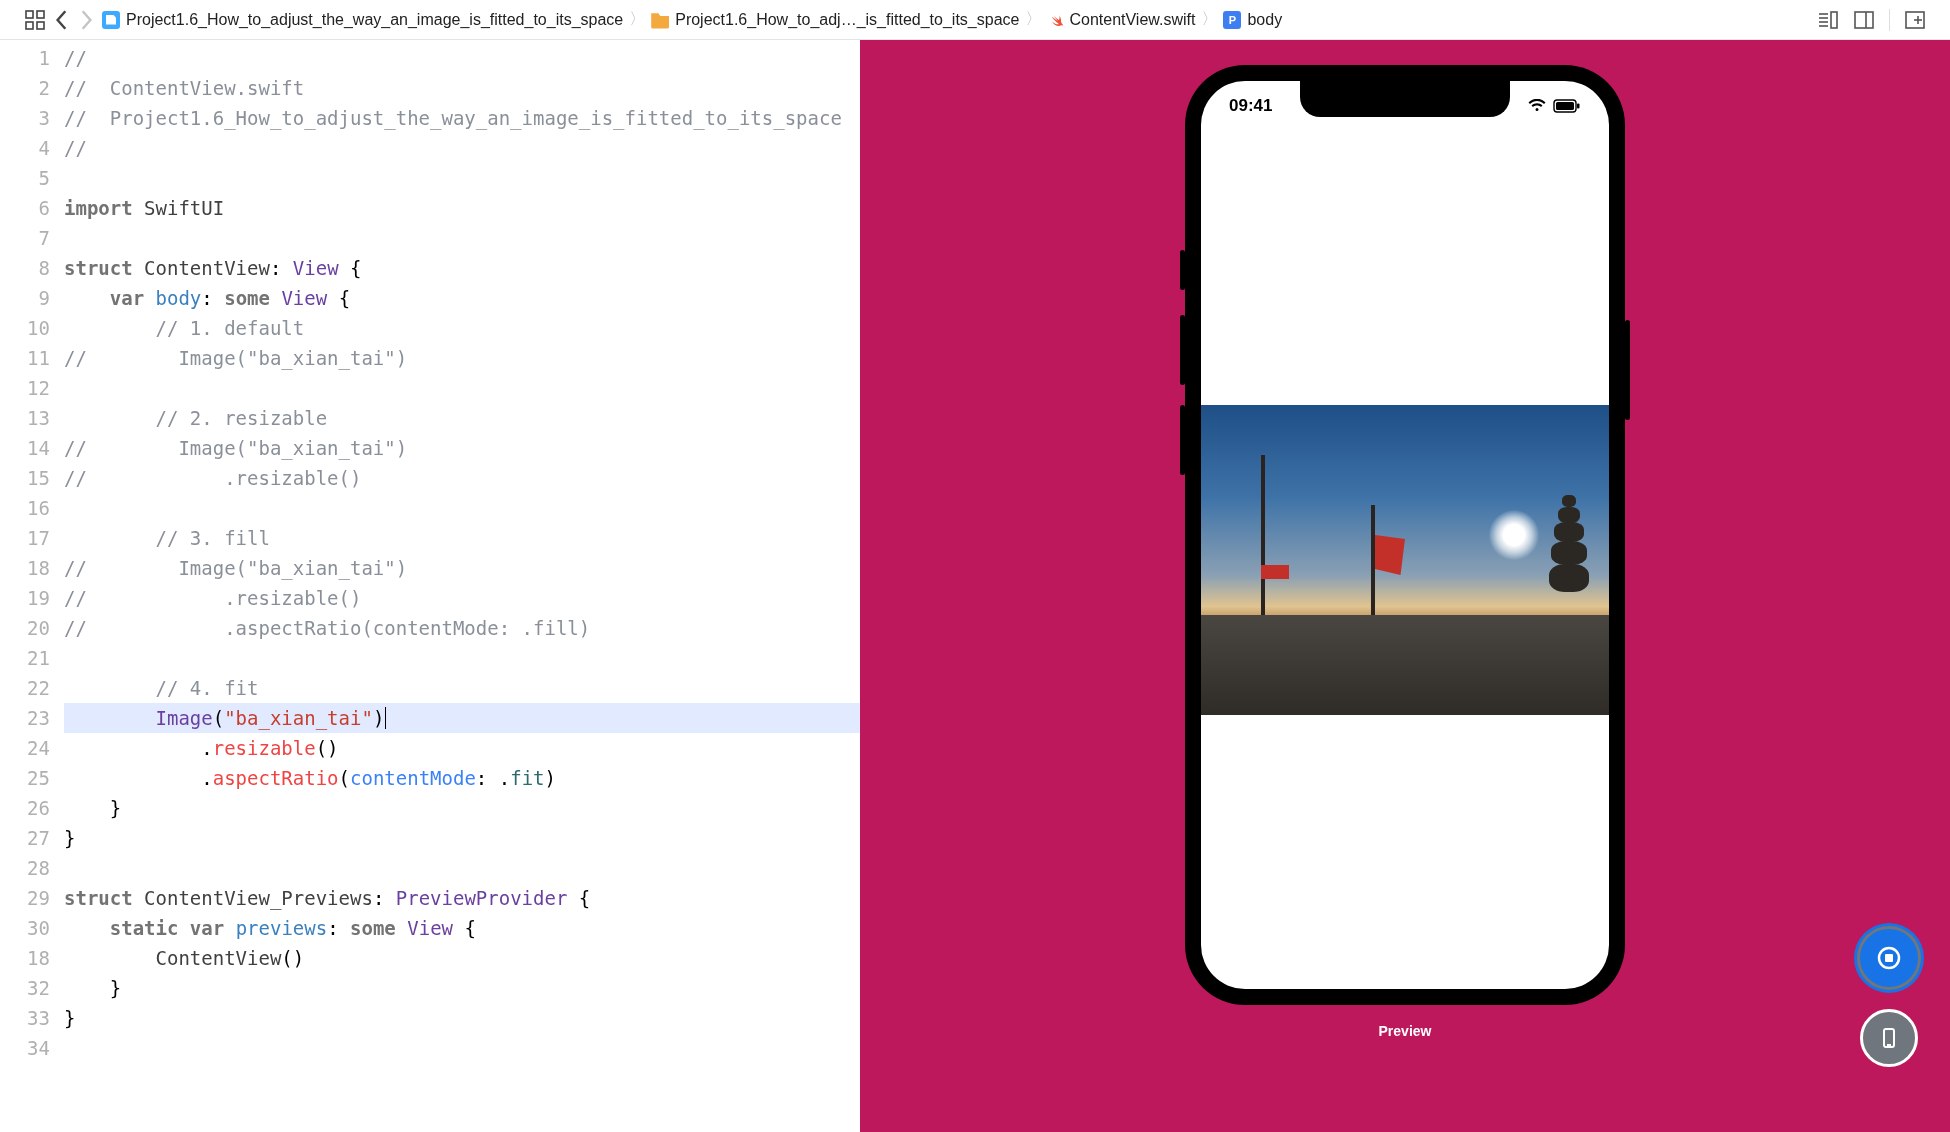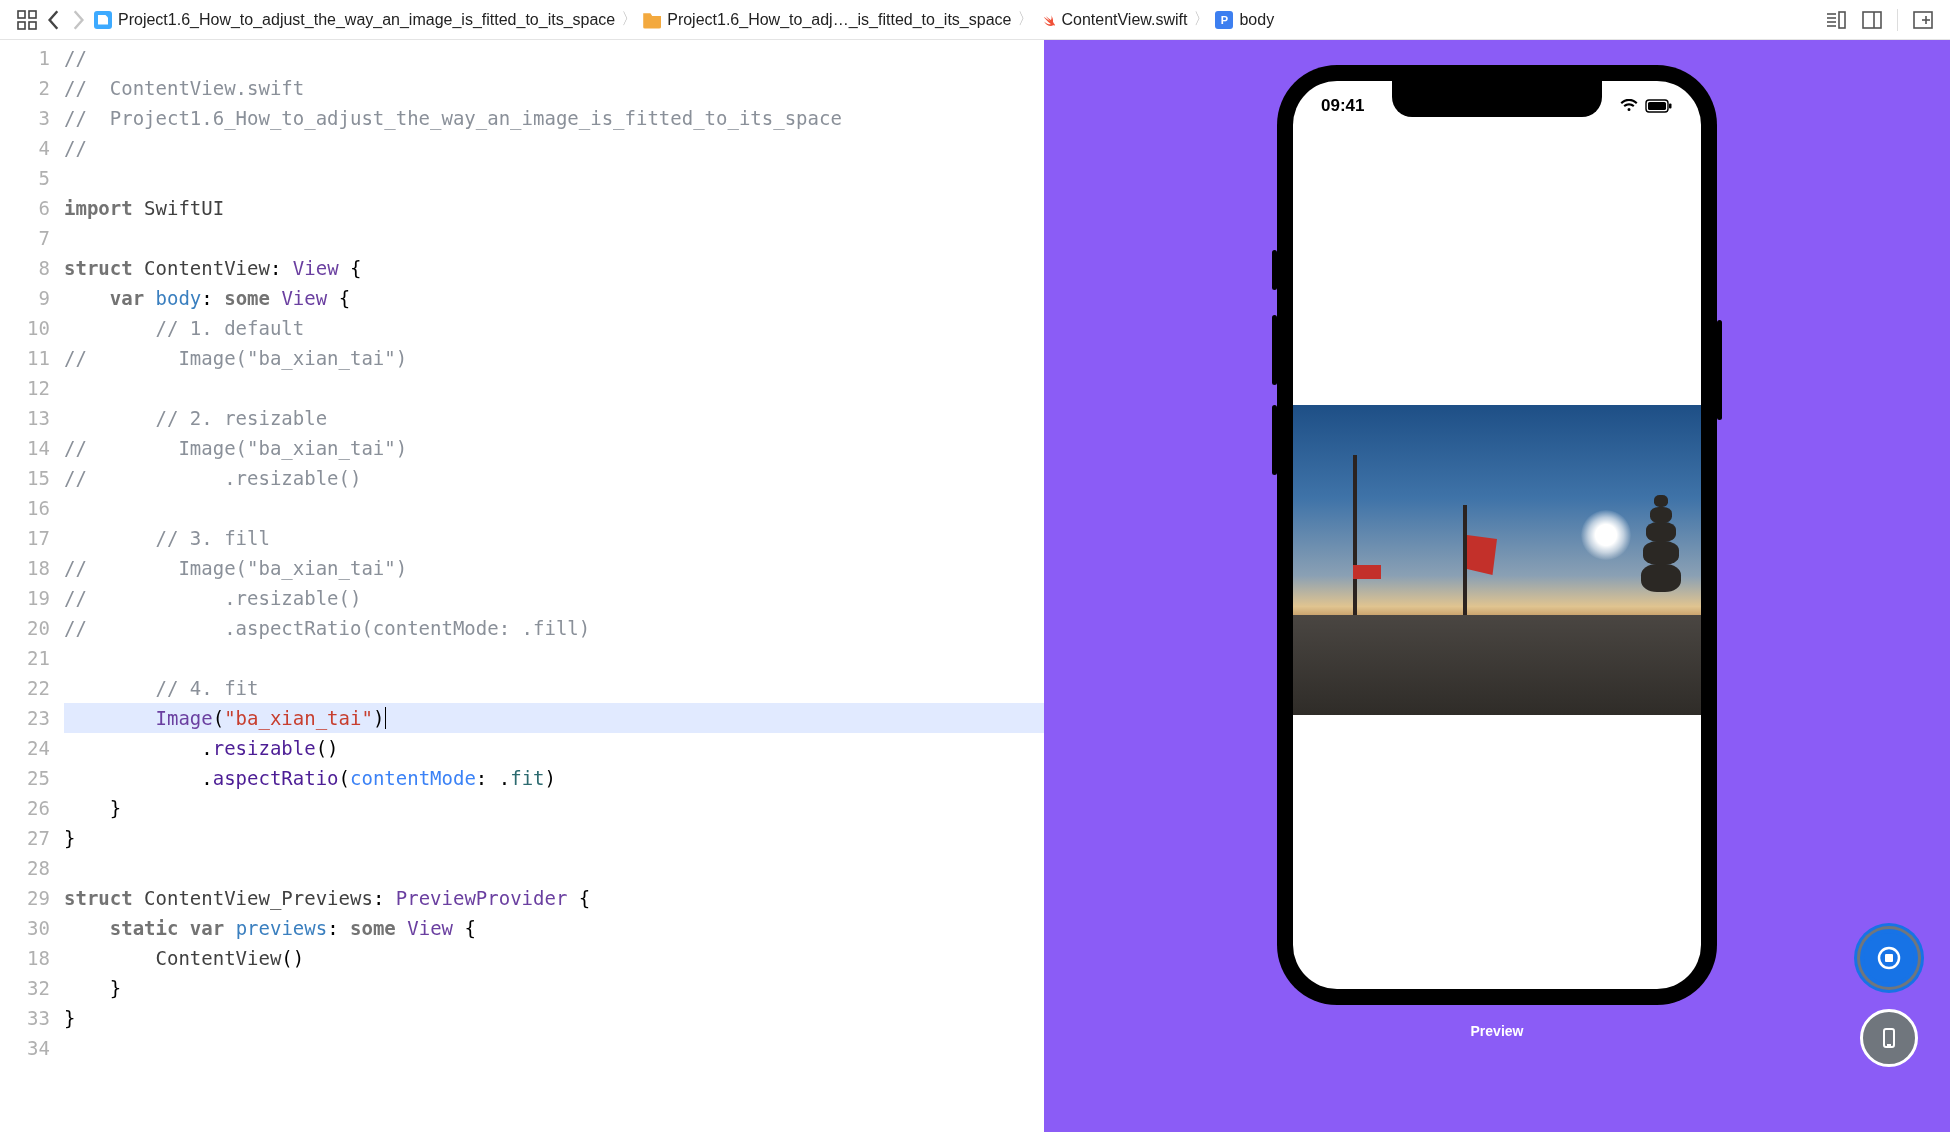--- a/index.html
+++ b/index.html
@@ -10,21 +10,21 @@
   width: 1950px;
   height: 1132px;
   overflow: hidden;
   display: flex;
   flex-direction: column;
 }
 .topbar {
   height: 40px;
   display: flex;
   align-items: center;
-  padding: 0 16px;
+  padding: 0 24px;
   border-bottom: 1px solid #e4e4e4;
   background: #fff;
   gap: 8px;
 }
 .topbar svg { display: block; }
 .nav-icon { color: #444; cursor: pointer; }
 .nav-icon.dim { color: #bdbdbd; }
 .breadcrumb {
   display: flex;
   align-items: center;
@@ -49,27 +49,27 @@
 .editor { flex:1; display:flex; font-family: "SF Mono", Menlo, monospace; font-size: 19px; line-height: 30px; }
 .gutter { width: 64px; text-align:right; color:#b0b0b0; padding-right:14px; padding-top:3px; user-select:none; background:#fff;}
 .code { flex:1; padding-top:3px; white-space:pre; overflow:hidden;}
 .code .line { min-height:30px; }
 .line.hl { background: rgba(120,160,255,0.22); }
 .tk-comment { color:#8a9099; }
 .tk-kw { color:#737373; font-weight:600;}
 .tk-kw2 { color:#3a7fbf; }
 .tk-type { color:#404040; }
 .tk-type2 { color:#6a3fa0; }
-.tk-func { color:#4c1d95; }
+.tk-func { color:#ef4444; }
 .tk-str { color:#c73e2e; }
 .tk-id { color:#2c6a6f; }
 .tk-arg { color:#3b82f6; }
 .cursor { display:inline-block; width:1px; height:22px; background:#000; vertical-align:-4px; margin-left:1px;}
 
-.preview-pane { width: 906px; background:#8b5cf6; position:relative; display:flex; flex-direction:column; align-items:center; justify-content:flex-start;}
+.preview-pane { width: 1090px; background:#be185d; position:relative; display:flex; flex-direction:column; align-items:center; justify-content:flex-start;}
 .phone { width:440px; height:940px; background:#000; border-radius:60px; padding:16px; margin-top:25px; position:relative;}
 .phone-btn { position:absolute; background:#000; border-radius:3px;}
 .phone-btn.b1 { right:-5px; top:255px; width:5px; height:100px;}
 .phone-btn.b2 { left:-5px; top:185px; width:5px; height:40px;}
 .phone-btn.b3 { left:-5px; top:250px; width:5px; height:70px;}
 .phone-btn.b4 { left:-5px; top:340px; width:5px; height:70px;}
 .screen { width:100%; height:100%; background:#fff; border-radius:44px; overflow:hidden; position:relative; display:flex; flex-direction:column;}
 .notch { position:absolute; top:0; left:50%; transform:translateX(-50%); width:210px; height:36px; background:#000; border-bottom-left-radius:20px; border-bottom-right-radius:20px; z-index:5;}
 .statusbar { height:50px; display:flex; align-items:center; justify-content:space-between; padding:0 28px; font-family:-apple-system,sans-serif; font-size:17px; font-weight:600; color:#000; z-index:2;}
 .status-icons { display:flex; align-items:center; gap:6px;}

